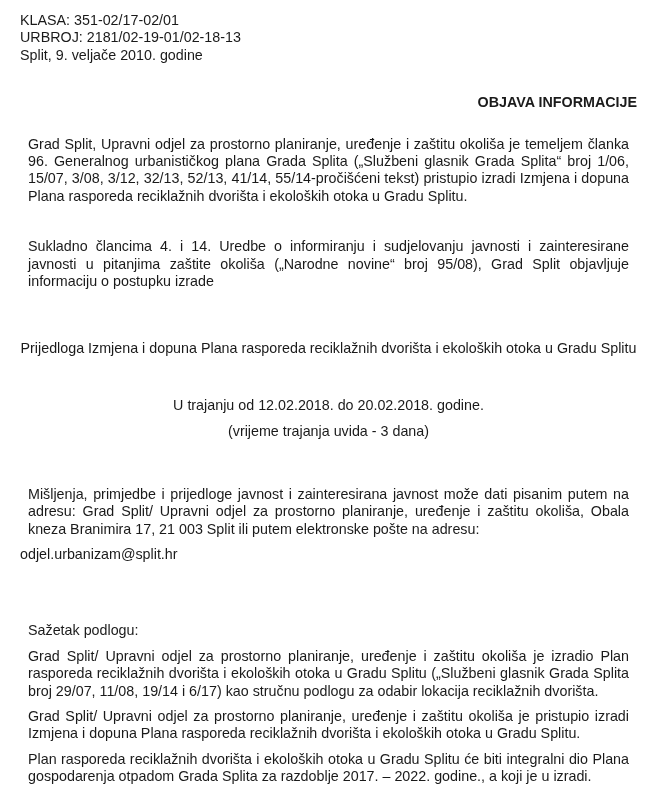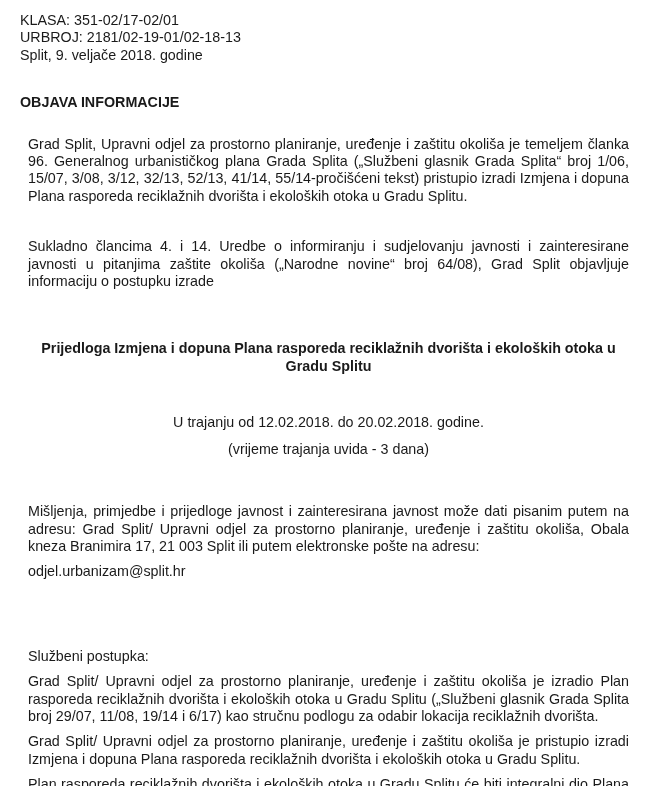--- a/index.html
+++ b/index.html
@@ -3,58 +3,58 @@
 <meta charset="utf-8">
 <style>
   html, body { margin: 0; padding: 0; background: #ffffff; }
   body {
     width: 652px; height: 786px; overflow: hidden; position: relative;
     font-family: "Liberation Sans", sans-serif; color: #1a1a1a;
     font-size: 14.3px; line-height: 17.4px;
   }
   .page { position: absolute; left: 20px; top: 12px; width: 617px; }
   .header-line { margin: 0; white-space: nowrap; }
-  .title { text-align: left; font-weight: bold; margin: 0; }
+  .title { text-align: right; font-weight: bold; margin: 0; }
   .p { margin: 8px; text-align: justify; }
   .p-last { text-align-last: left; }
   .center { text-align: center; margin: 0; }
-  .bold { font-weight: bold; }
+  .bold { font-weight: normal; }
   .link { color: #1a1a1a; text-decoration: none; }
 </style>
 </head>
 <body>
 
 <div class="page">
   <div>
     <p class="header-line">KLASA: 351-02/17-02/01</p>
     <p class="header-line">URBROJ: 2181/02-19-01/02-18-13</p>
-    <p class="header-line">Split, 9. veljače 2018. godine</p>
+    <p class="header-line">Split, 9. veljače 2010. godine</p>
   </div>
 
   <div style="height:30px"></div>
   <p class="title">OBJAVA INFORMACIJE</p>
 
   <div style="height:16px"></div>
   <p class="p p-last">Grad Split, Upravni odjel za prostorno planiranje, uređenje i zaštitu okoliša je temeljem članka 96. Generalnog urbanističkog plana Grada Splita („Službeni glasnik Grada Splita“ broj 1/06, 15/07, 3/08, 3/12, 32/13, 52/13, 41/14, 55/14-pročišćeni tekst) pristupio izradi Izmjena i dopuna Plana rasporeda reciklažnih dvorišta i ekoloških otoka u Gradu Splitu.</p>
 
   <div style="height:17px"></div>
-  <p class="p p-last">Sukladno člancima 4. i 14. Uredbe o informiranju i sudjelovanju javnosti i zainteresirane javnosti u pitanjima zaštite okoliša („Narodne novine“ broj 64/08), Grad Split objavljuje informaciju o postupku izrade</p>
+  <p class="p p-last">Sukladno člancima 4. i 14. Uredbe o informiranju i sudjelovanju javnosti i zainteresirane javnosti u pitanjima zaštite okoliša („Narodne novine“ broj 95/08), Grad Split objavljuje informaciju o postupku izrade</p>
 
   <div style="height:42px"></div>
   <p class="center bold">Prijedloga Izmjena i dopuna Plana rasporeda reciklažnih dvorišta i ekoloških otoka u Gradu Splitu</p>
 
   <div style="height:39px"></div>
   <p class="center">U trajanju od 12.02.2018. do 20.02.2018. godine.</p>
   <div style="height:9px"></div>
   <p class="center">(vrijeme trajanja uvida - 3 dana)</p>
 
   <div style="height:37px"></div>
   <p class="p p-last">Mišljenja, primjedbe i prijedloge javnost i zainteresirana javnost može dati pisanim putem  na adresu: Grad Split/ Upravni odjel za prostorno planiranje, uređenje i zaštitu okoliša, Obala kneza Branimira 17, 21 003 Split ili putem elektronske pošte na adresu:</p>
-  <p class="p" style="margin:8px"><a class="link" href="#">odjel.urbanizam@split.hr</a></p>
+  <p class="p" style="margin:0"><a class="link" href="#">odjel.urbanizam@split.hr</a></p>
 
   <div style="height:51px"></div>
   <div>
-    <p class="p">Službeni postupka:</p>
+    <p class="p">Sažetak podlogu:</p>
     <p class="p p-last">Grad Split/ Upravni odjel za prostorno planiranje, uređenje i zaštitu okoliša je izradio Plan rasporeda reciklažnih dvorišta i ekoloških otoka u Gradu Splitu („Službeni glasnik Grada Splita broj 29/07, 11/08, 19/14 i 6/17) kao stručnu podlogu za odabir lokacija reciklažnih dvorišta.</p>
     <p class="p p-last">Grad Split/ Upravni odjel za prostorno planiranje, uređenje i zaštitu okoliša je pristupio izradi Izmjena i dopuna Plana rasporeda reciklažnih dvorišta i ekoloških otoka u Gradu Splitu.</p>
     <p class="p p-last">Plan rasporeda reciklažnih dvorišta i ekoloških otoka u Gradu Splitu će biti integralni dio Plana gospodarenja otpadom Grada Splita za razdoblje 2017. – 2022. godine., a koji je u izradi.</p>
   </div>
 </div>
 
 </body></html>

